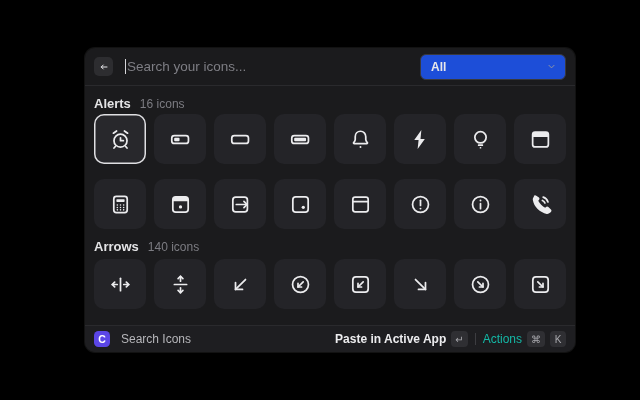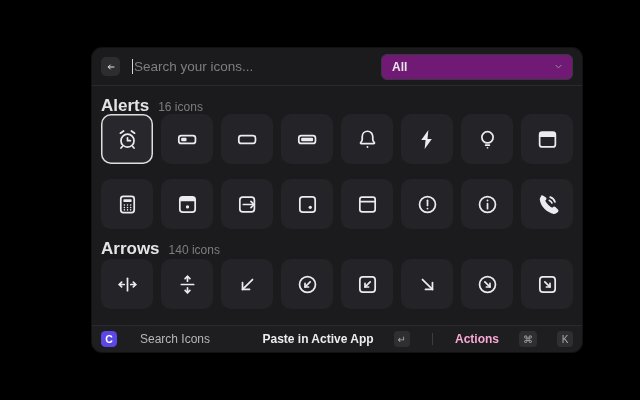--- a/index.html
+++ b/index.html
@@ -2,21 +2,21 @@
 <html><head>
 <meta charset="utf-8">
 <style>
   html,body{margin:0;padding:0;}
   body{
     width:640px;height:400px;background:#000;overflow:hidden;
     font-family:"Liberation Sans",sans-serif;
     -webkit-font-smoothing:antialiased;
   }
   .window{
-    position:absolute;left:92px;top:48px;width:490px;height:304px;
+    position:absolute;left:85px;top:48px;width:490px;height:304px;
     background:#1b1b1d;border-radius:10px;
     box-shadow:0 0 0 1px rgba(255,255,255,.07),0 18px 50px rgba(0,0,0,.7);
   }
   
   .header{
     display:flex;align-items:center;height:38px;padding:0 9px;
     border-bottom:1px solid #2a2a2d;box-sizing:border-box;
   }
   .back-btn{
     width:19px;height:19px;border-radius:5px;background:#2d2d30;
@@ -25,30 +25,30 @@
   }
   .back-btn svg{width:12px;height:12px;stroke:#e6e6e8;fill:none;stroke-width:2;stroke-linecap:round;stroke-linejoin:round;}
   .search-wrap{position:relative;flex:1;margin-left:12px;display:flex;align-items:center;}
   .caret{width:1px;height:15px;background:#d6d6da;margin-right:1px;}
   .search-input{
     background:transparent;border:none;outline:none;width:100%;
     font-family:"Liberation Sans",sans-serif;font-size:13.5px;color:#e8e8ea;padding:0;
   }
   .search-input::placeholder{color:#7e7e84;}
   .dropdown{
-    width:192px;height:26px;box-sizing:border-box;flex:0 0 auto;
-    background:#701a75;border:1px solid #39393d;border-radius:6px;
+    width:146px;height:26px;box-sizing:border-box;flex:0 0 auto;
+    background:#1d4ed8;border:1px solid #39393d;border-radius:6px;
     display:flex;align-items:center;padding:0 8px 0 10px;cursor:default;
   }
   .dropdown-value{font-size:12px;color:#e8e8ea;font-weight:700;flex:1;}
   .dropdown svg{width:11px;height:11px;stroke:#9a9a9f;fill:none;stroke-width:2;stroke-linecap:round;stroke-linejoin:round;}
   
   .content{padding:0 9px;}
   .section-head{display:flex;align-items:baseline;gap:9px;margin-top:10px;height:14px;}
-  .section-label{font-size:17px;font-weight:700;color:#e4e4e6;}
+  .section-label{font-size:13px;font-weight:700;color:#e4e4e6;}
   .section-count{font-size:12px;color:#7c7c82;}
   .grid{margin-top:4px;display:grid;grid-template-columns:repeat(8,52px);gap:15px 8px;}
   .tile{
     width:52px;height:50px;border-radius:10px;background:#242428;
     display:flex;align-items:center;justify-content:center;cursor:default;
   }
   .tile.selected{background:#28282c;box-shadow:inset 0 0 0 1.5px #dfdfe2;}
   .tile svg{width:23px;height:23px;stroke:#ececee;fill:none;stroke-width:1.8;stroke-linecap:round;stroke-linejoin:round;}
   .tile svg .f{fill:#ececee;stroke:none;}
   .sec2 .section-head{}
@@ -57,24 +57,24 @@
   .footer{
     position:absolute;left:0;right:0;bottom:0;height:27px;
     border-top:1px solid #2a2a2d;border-radius:0 0 10px 10px;
     background:#1e1e21;display:flex;align-items:center;padding:0 9px;box-sizing:border-box;
   }
   .logo{
     width:16px;height:16px;border-radius:4.5px;background:#5b46e6;
     color:#fff;font-size:10.5px;font-weight:700;
     display:flex;align-items:center;justify-content:center;flex:0 0 auto;
   }
-  .app-name{margin-left:23px;font-size:12px;color:#b6b6ba;}
-  .footer-right{margin-left:auto;display:flex;align-items:center;gap:20px;}
+  .app-name{margin-left:11px;font-size:12px;color:#b6b6ba;}
+  .footer-right{margin-left:auto;display:flex;align-items:center;gap:5px;}
   .action-label{font-size:12px;font-weight:700;color:#ececee;}
-  .action-label.dim{font-weight:700;color:#f9a8d4;}
+  .action-label.dim{font-weight:400;color:#14b8a6;}
   .keycap{
     min-width:16px;height:16px;padding:0 4px;box-sizing:border-box;border-radius:4px;
     background:#2f2f33;color:#a9a9ae;font-size:10px;
     display:flex;align-items:center;justify-content:center;
   }
   .vsep{width:1px;height:12px;background:#3d3d41;margin:0 2px;}
 </style>
 </head>
 <body>
 

